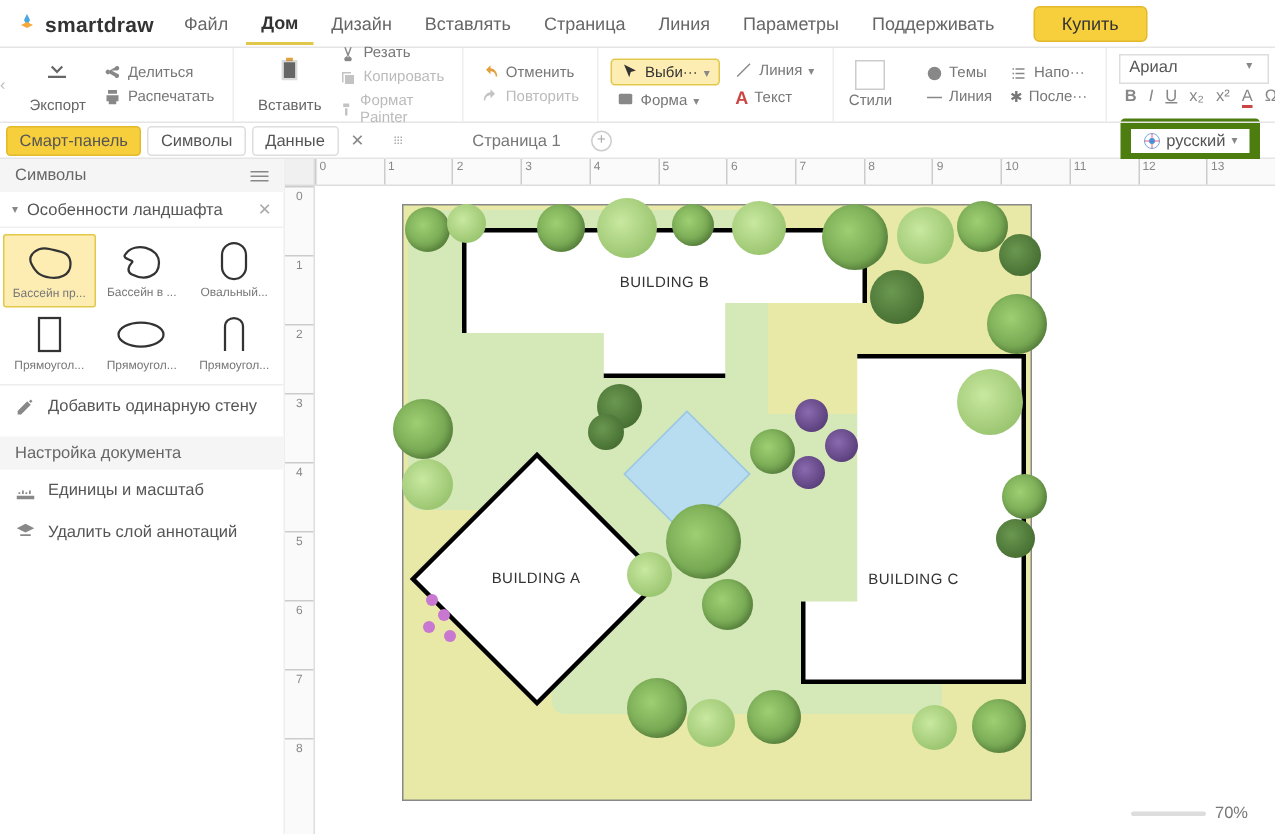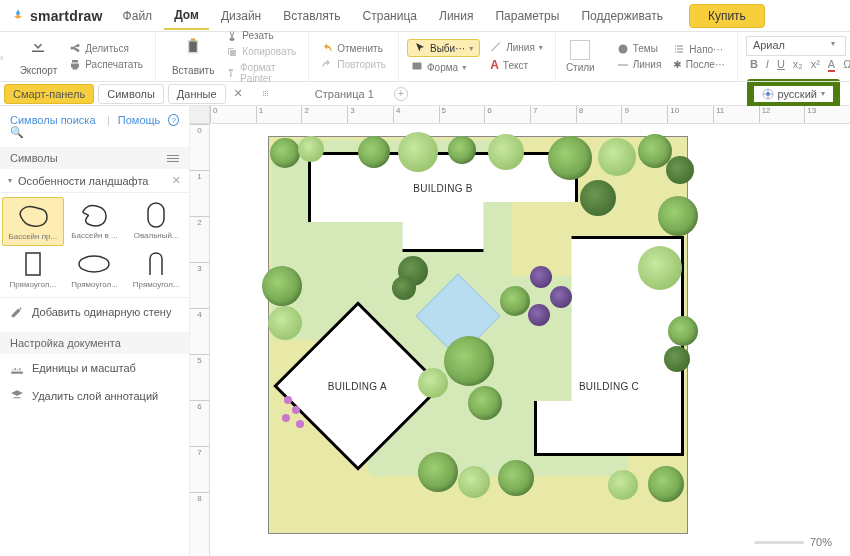--- a/index.html
+++ b/index.html
@@ -297,26 +297,20 @@
         <circle cx="12" cy="12" r="4" fill="#4a90d9"></circle>
       </svg>
     <span>русский</span>
     <span class="caret">▾</span>
   </div>
 </div>
 
 <div class="workspace">
 
   <div class="sidebar">
-    <div class="side-links">
-      <a><span>Символы поиска</span> <span>🔍</span></a>
-      <span class="sep">|</span>
-      <a><span>Помощь</span></a>
-      <span class="help-ic">?</span>
-    </div>
     <div class="side-section-head">
       <span>Символы</span>
       <span class="hamb">
           <span></span>
           <span></span>
           <span></span>
         </span>
     </div>
     <div class="category-row">
       <span class="tri">▾</span>

